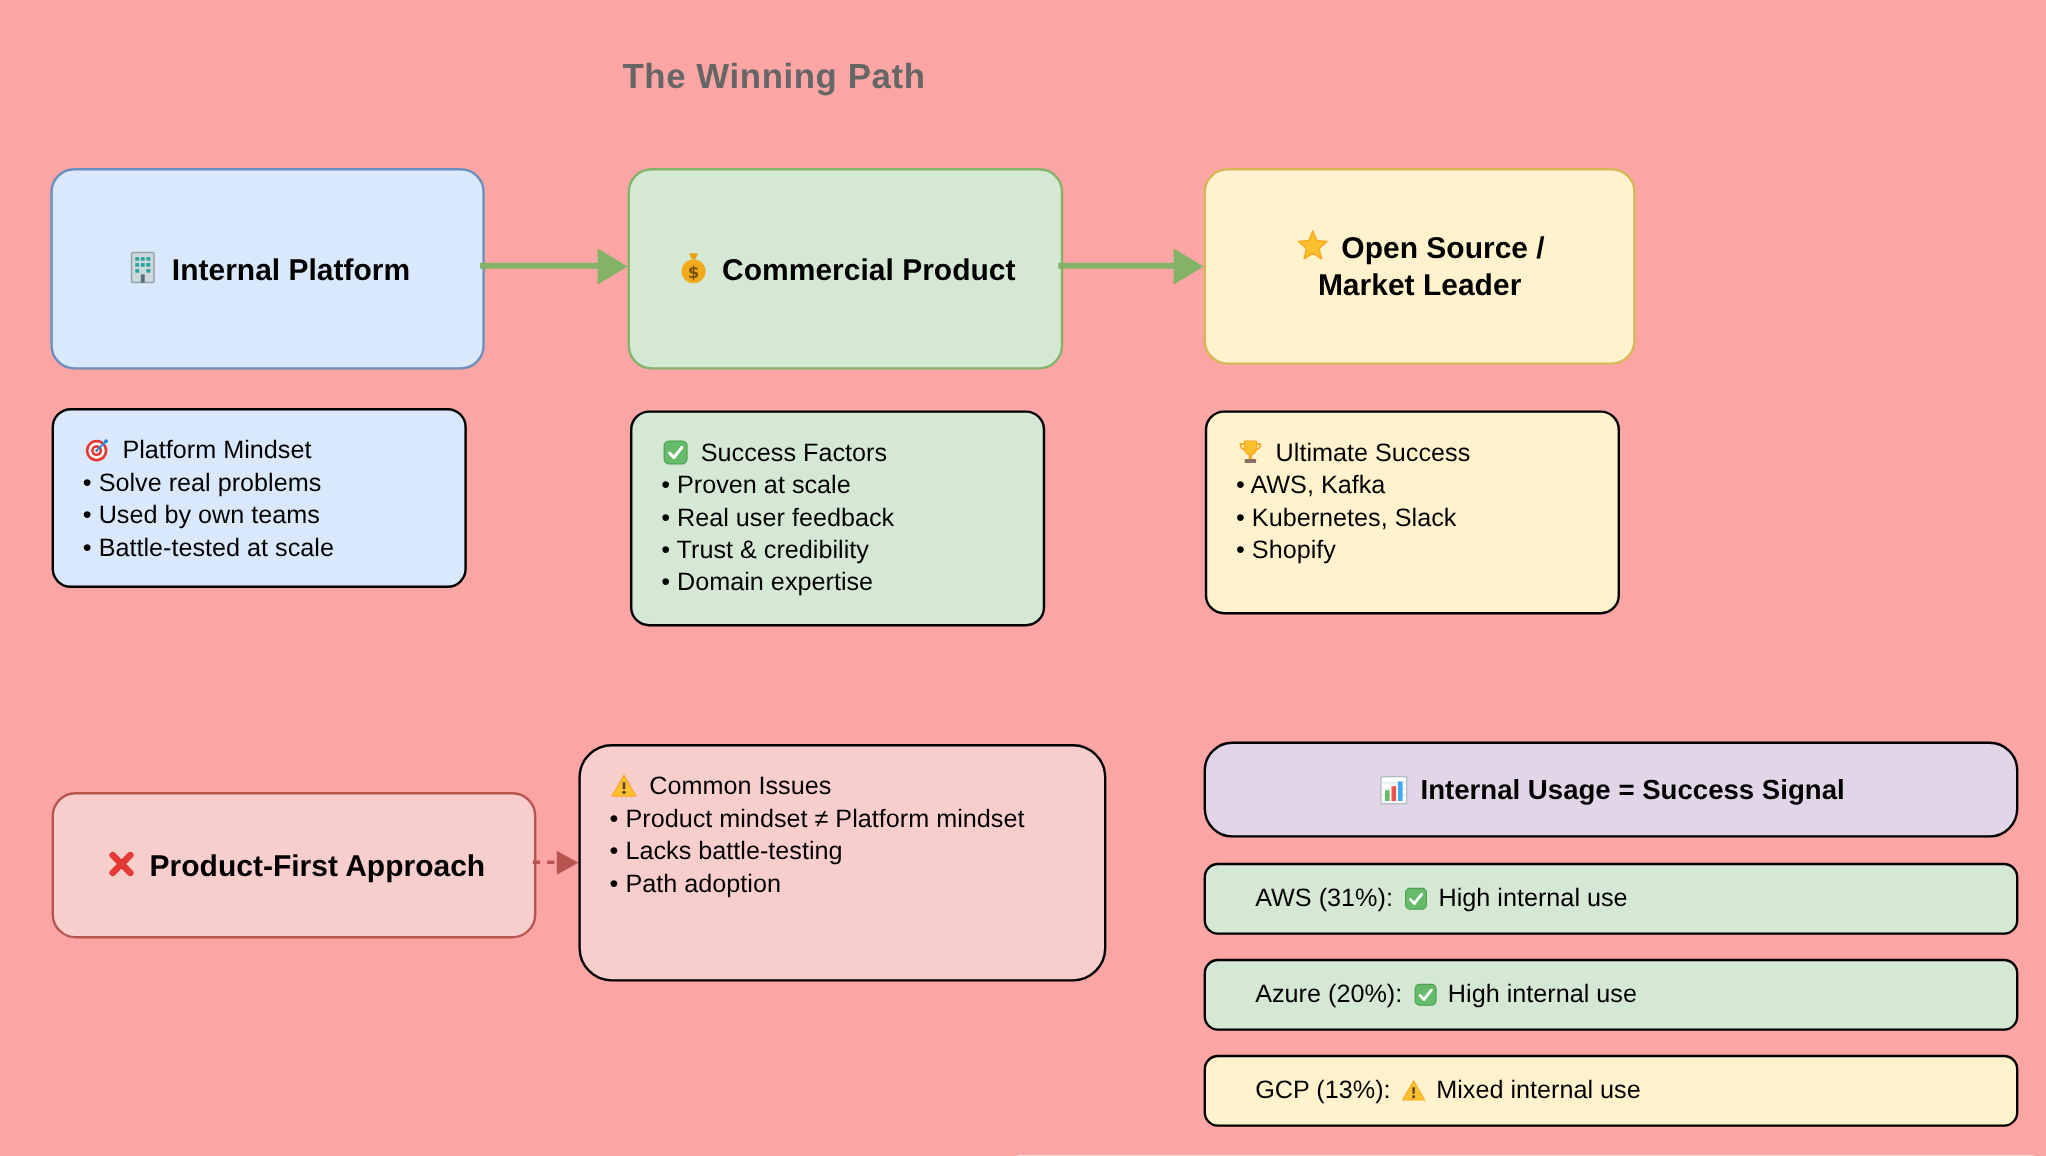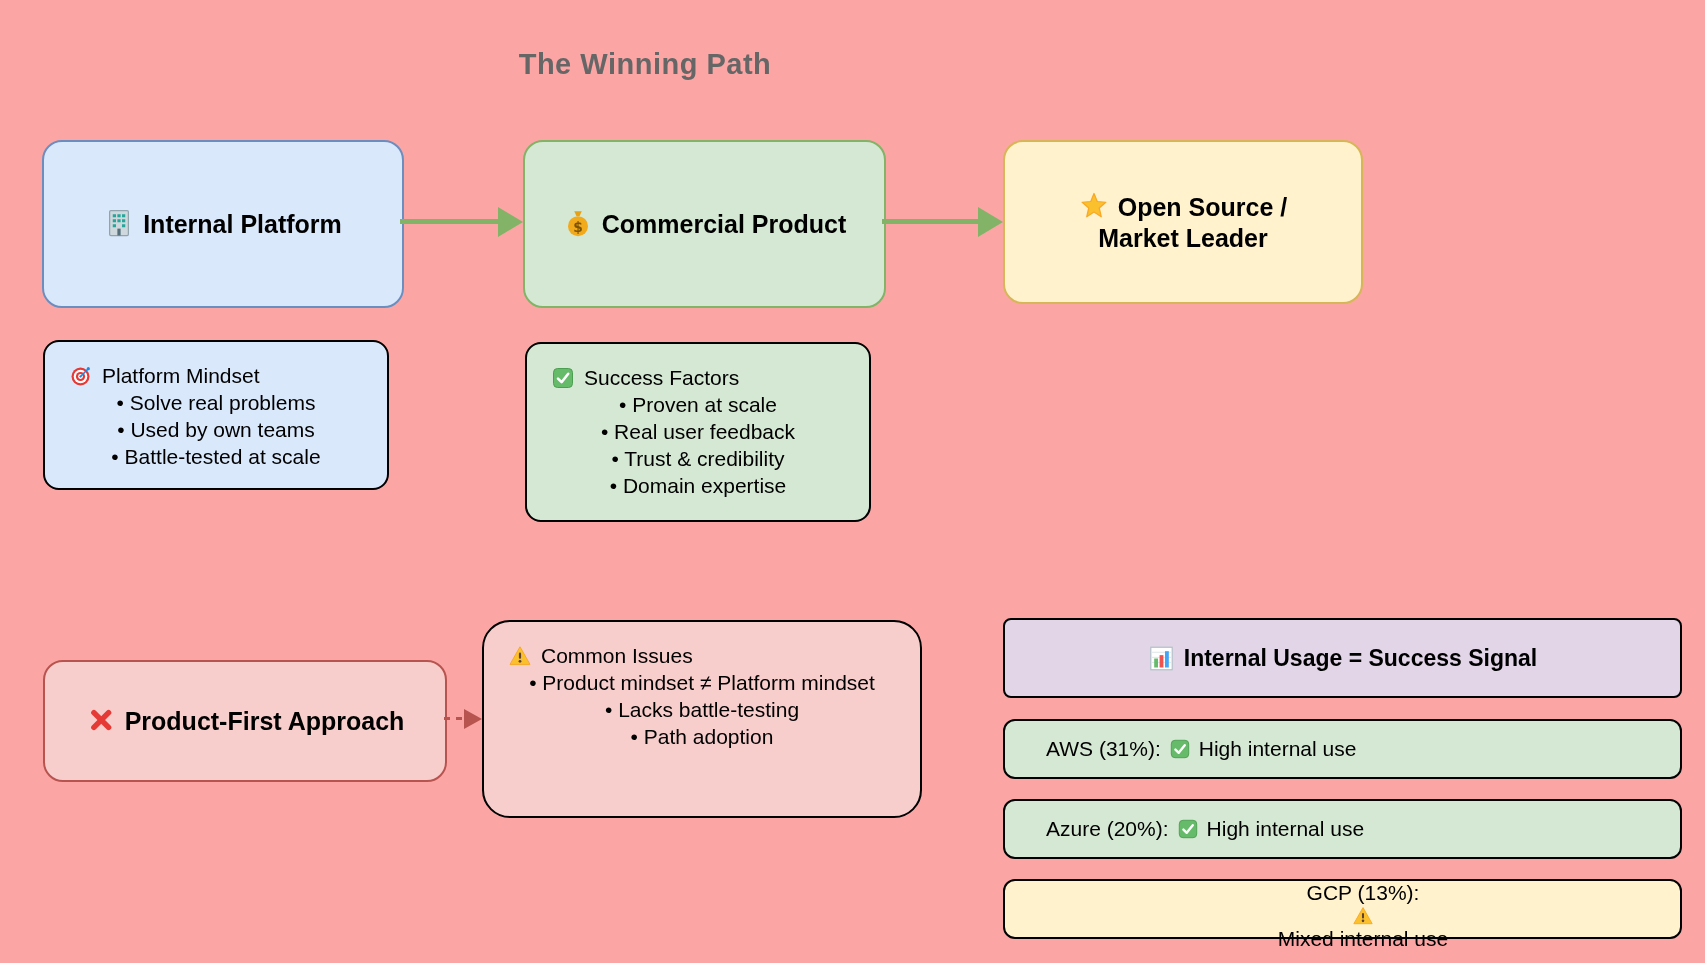--- a/index.html
+++ b/index.html
@@ -16,21 +16,21 @@
   .blue  {background:#dae8fc;border-color:#6c8ebf;}
   .green {background:#d5e8d4;border-color:#82b366;}
   .yellow{background:#fff2cc;border-color:#d6b656;}
   .red   {background:#f8cecc;border-color:#b85450;}
   .purple{background:#e1d5e7;border-color:#9673a6;}
 
   
   .detail{position:absolute;border:2px solid;border-radius:16px;
           padding:20px 24px;box-sizing:border-box;font-size:21px;line-height:27px;}
   .detail .dtitle{white-space:nowrap;}
-  .detail ul{list-style:none;margin:0;padding:0;text-align:center;}
+  .detail ul{list-style:none;margin:0;padding:0;}
   .detail li::before{content:"• ";}
 
   
   .icon{display:inline-block;vertical-align:-5px;margin-right:9px;line-height:0;}
   .icon svg{display:block;}
 
   
   .garrow{position:absolute;height:30px;}
   .garrow .shaft{position:absolute;left:0;top:12px;height:5px;background:#82b366;}
   .garrow .head{position:absolute;right:0;top:0;width:0;height:0;
@@ -38,21 +38,21 @@
                 border-left:25px solid #82b366;}
   
   .rarrow{position:absolute;height:22px;}
   .rarrow .shaft{position:absolute;left:0;top:9px;height:0;border-top:3px dashed #b85450;}
   .rarrow .head{position:absolute;right:0;top:1px;width:0;height:0;
                 border-top:10px solid transparent;border-bottom:10px solid transparent;
                 border-left:18px solid #b85450;}
 
   
   .sig-header{position:absolute;display:flex;align-items:center;justify-content:center;
-              border:2px solid;border-radius:8px;font-size:23px;font-weight:bold;box-sizing:border-box;}
+              border:2px solid;border-radius:24px;font-size:23px;font-weight:bold;box-sizing:border-box;}
   .bar{position:absolute;display:flex;align-items:center;border:2px solid;border-radius:12px;
        font-size:21px;padding-left:41px;box-sizing:border-box;}
   .bar .icon{margin:0 8px;vertical-align:-4px;}
 </style>
 </head>
 <body>
 
 <div class="canvas">
 
   <div class="title">The Winning Path</div>
@@ -141,20 +141,38 @@
       </span><span>Success Factors</span>
     </div>
     <ul>
       <li>Proven at scale</li>
       <li>Real user feedback</li>
       <li>Trust &amp; credibility</li>
       <li>Domain expertise</li>
     </ul>
   </div>
 
+  <div class="detail yellow" style="left:1004px;top:342px;width:346px;height:170px;">
+    <div class="dtitle">
+      <span class="icon">
+        <svg width="24" height="24" viewBox="0 0 24 24">
+          <path d="M7 5 H3.8 a3.6 3.6 0 0 0 4 4.4" stroke="#f9a825" stroke-width="1.6" fill="none"></path>
+          <path d="M17 5 H20.2 a3.6 3.6 0 0 1 -4 4.4" stroke="#f9a825" stroke-width="1.6" fill="none"></path>
+          <path d="M7 2.5 h10 v6.5 a5 5 0 0 1 -10 0 Z" fill="#fbc02d" stroke="#f9a825" stroke-width="1"></path>
+          <rect x="10.6" y="13.5" width="2.8" height="4" fill="#f9a825"></rect>
+          <rect x="7.2" y="17.5" width="9.6" height="3.4" rx="1" fill="#8d6e63"></rect>
+        </svg>
+      </span><span>Ultimate Success</span>
+    </div>
+    <ul>
+      <li>AWS, Kafka</li>
+      <li>Kubernetes, Slack</li>
+      <li>Shopify</li>
+    </ul>
+  </div>
 
   <div class="node red" style="left:43px;top:660px;width:400px;height:118px;">
     <span class="label">
       <span class="icon">
         <svg width="30" height="30" viewBox="0 0 24 24">
           <g fill="#e53935">
             <rect x="10" y="1.5" width="4.4" height="21" rx="2.2" transform="rotate(45 12.2 12)"></rect>
             <rect x="10" y="1.5" width="4.4" height="21" rx="2.2" transform="rotate(-45 12.2 12)"></rect>
           </g>
         </svg>
@@ -216,21 +234,21 @@
     <span>Azure (20%):</span>
     <span class="icon">
       <svg width="22" height="22" viewBox="0 0 24 24">
         <rect x="2.5" y="2.5" width="19" height="19" rx="4" fill="#66bb6a" stroke="#4c9e50" stroke-width="1"></rect>
         <path d="M7 12.6 L10.6 16.2 L17.2 7.8" stroke="#ffffff" stroke-width="2.6" fill="none" stroke-linecap="round" stroke-linejoin="round"></path>
       </svg>
     </span>
     <span>High internal use</span>
   </div>
 
-  <div class="bar yellow" style="left:1003px;top:879px;width:679px;height:60px;flex-direction:column;">
+  <div class="bar yellow" style="left:1003px;top:879px;width:679px;height:60px;">
     <span>GCP (13%):</span>
     <span class="icon">
       <svg width="22" height="22" viewBox="0 0 24 24">
         <path d="M12 2.8 L22 20.4 H2 Z" fill="#fbc02d" stroke="#f9a825" stroke-width="1" stroke-linejoin="round"></path>
         <rect x="10.9" y="8.6" width="2.2" height="6.2" rx="1.1" fill="#5d4037"></rect>
         <circle cx="12" cy="17.3" r="1.4" fill="#5d4037"></circle>
       </svg>
     </span>
     <span>Mixed internal use</span>
   </div>

